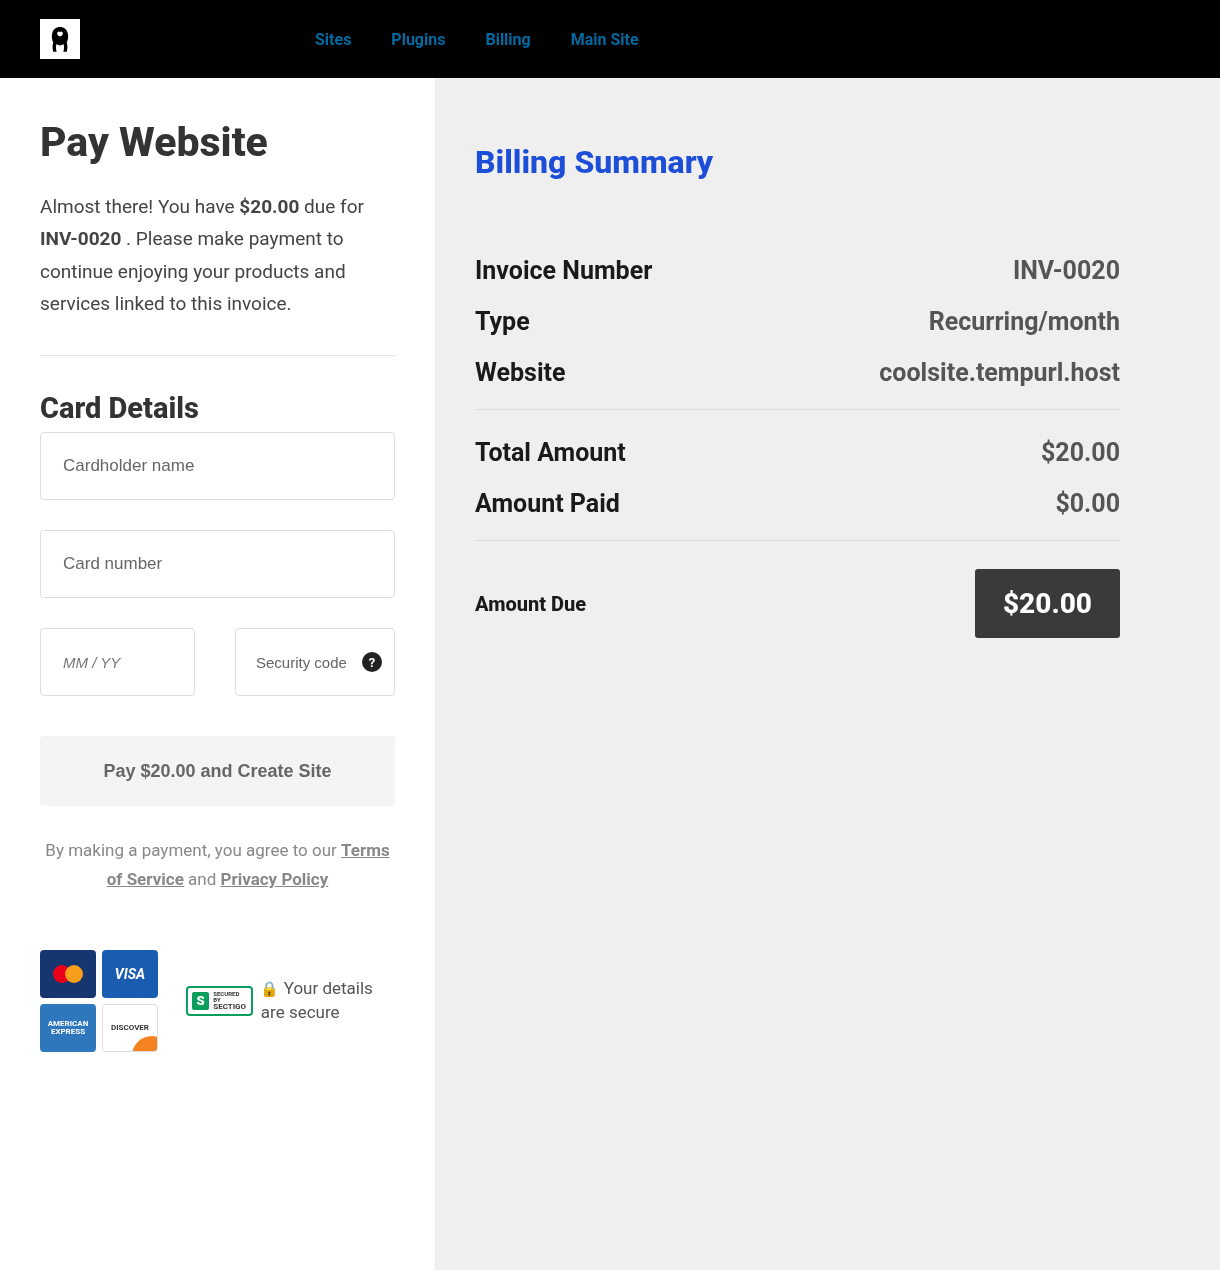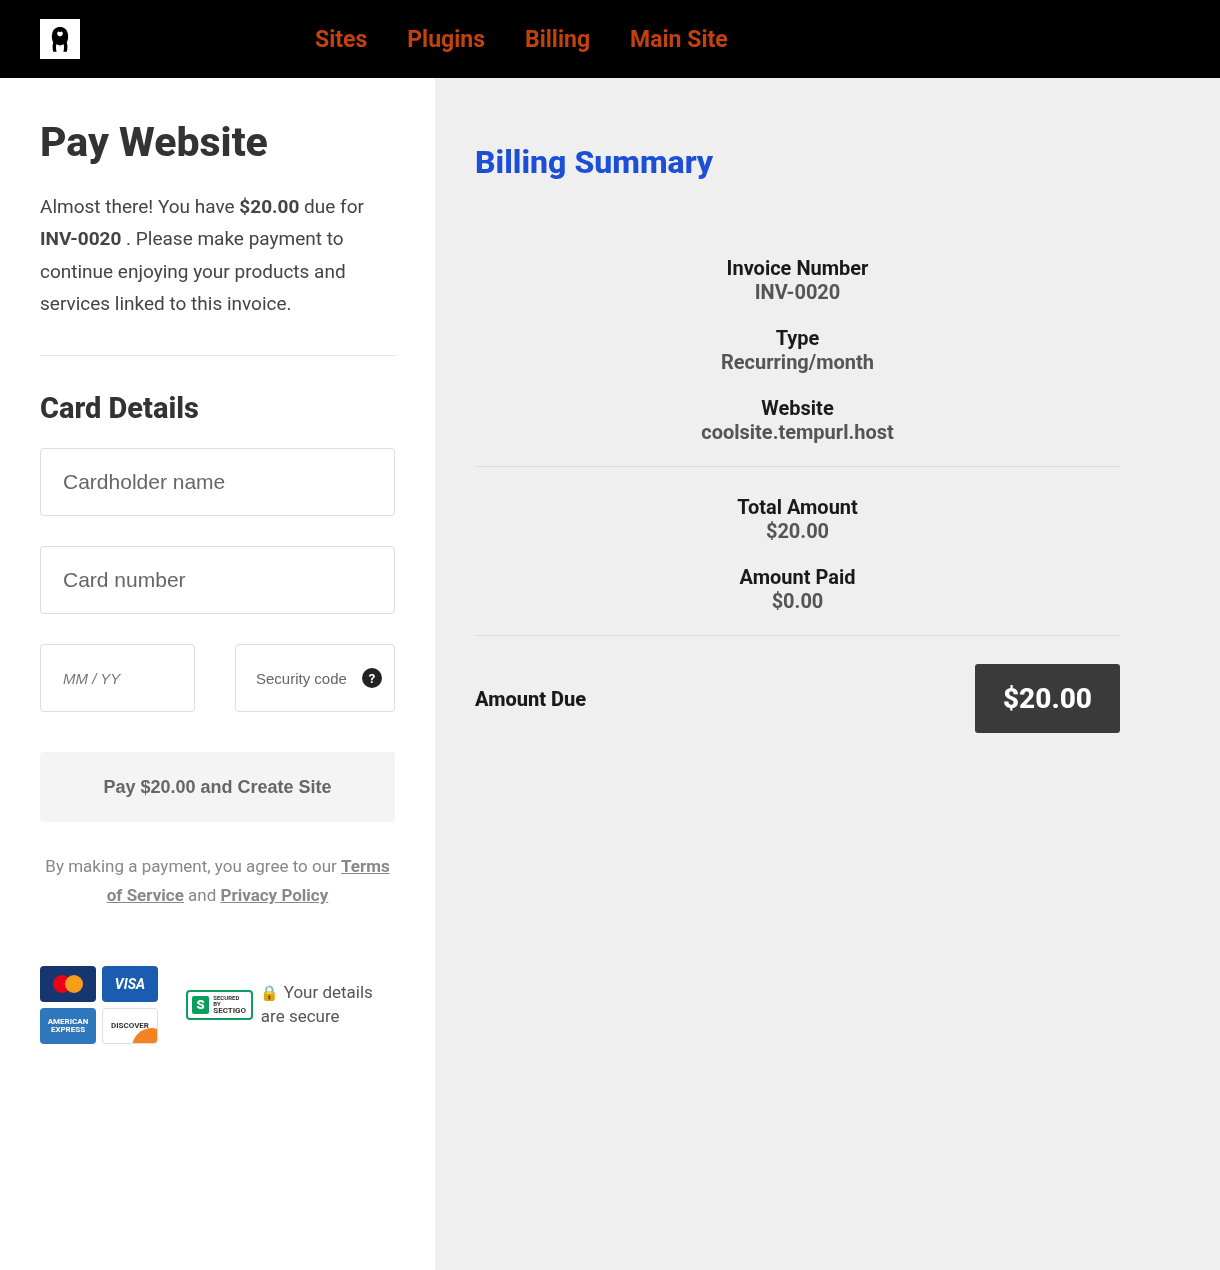--- a/index.html
+++ b/index.html
@@ -30,23 +30,23 @@
     .logo svg {
       width: 34px;
       height: 34px;
     }
     .nav {
       display: flex;
       gap: 40px;
       margin-left: 235px;
     }
     .nav-item {
-      color: #c2410c;
-      font-weight: 700;
-      font-size: 23px;
+      color: #0369a1;
+      font-weight: 700;
+      font-size: 16px;
       text-decoration: none;
       cursor: pointer;
     }
     .content {
       display: flex;
       min-height: calc(100vh - 78px);
     }
     .left-panel {
       width: 435px;
       padding: 40px;
@@ -74,29 +74,29 @@
     }
     .divider {
       border: none;
       border-top: 1px solid #e5e5e5;
       margin-bottom: 35px;
     }
     .section-title {
       font-size: 29px;
       font-weight: 800;
       color: #333;
-      margin-bottom: 23px;
+      margin-bottom: 7px;
     }
     .input-field {
       width: 100%;
       height: 68px;
       border: 1px solid #ddd;
       border-radius: 4px;
       padding: 0 22px;
-      font-size: 21px;
+      font-size: 17px;
       color: #15803d;
       margin-bottom: 30px;
       outline: none;
     }
     .input-field::placeholder {
       color: #666;
     }
     .input-row {
       display: flex;
       gap: 40px;
@@ -177,21 +177,21 @@
       align-items: center;
       gap: 28px;
     }
     .card-logos {
       display: grid;
       grid-template-columns: repeat(2, 56px);
       gap: 6px;
     }
     .card-logo {
       width: 56px;
-      height: 36px;
+      height: 48px;
       border-radius: 4px;
       display: flex;
       align-items: center;
       justify-content: center;
       font-size: 8px;
       font-weight: 700;
       color: #fff;
     }
     .mc-circles {
       position: relative;
@@ -273,23 +273,22 @@
     .summary-title {
       font-size: 32px;
       font-weight: 800;
       color: #1d4ed8;
       margin-bottom: 75px;
     }
     .summary-row {
       display: flex;
       justify-content: space-between;
       align-items: center;
-      font-size: 20px;
+      font-size: 25px;
       margin-bottom: 22px;
-      flex-direction: column;
     }
     .summary-label {
       font-weight: 700;
       color: #1a1a1a;
     }
     .summary-value {
       font-weight: 700;
       color: #555;
     }
     .summary-divider {

